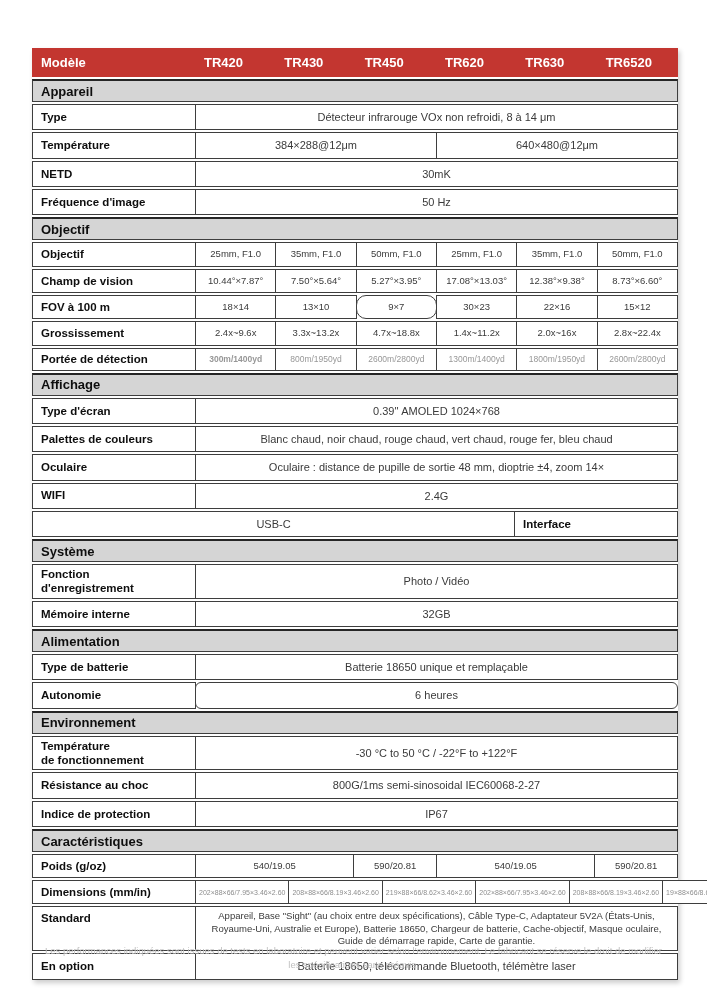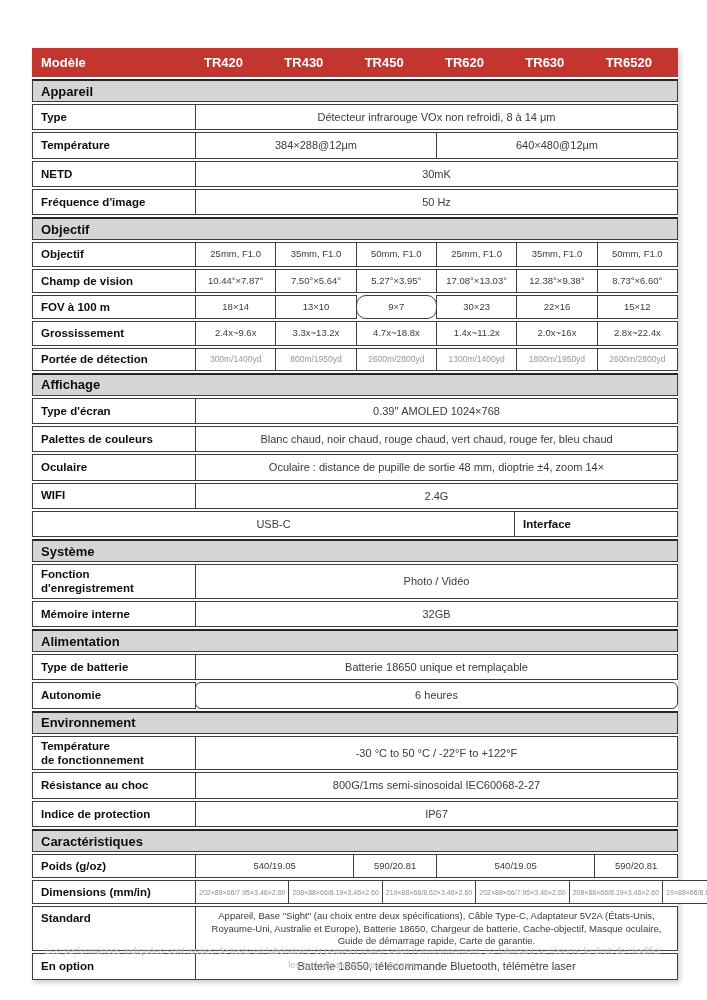--- a/index.html
+++ b/index.html
@@ -119,21 +119,21 @@
         <div class="cell lbl">Grossissement</div>
         <div class="cell val s" style="flex-grow: 1; flex-basis: 0px;">2.4x~9.6x</div>
         <div class="cell val s" style="flex-grow: 1; flex-basis: 0px;">3.3x~13.2x</div>
         <div class="cell val s" style="flex-grow: 1; flex-basis: 0px;">4.7x~18.8x</div>
         <div class="cell val s" style="flex-grow: 1; flex-basis: 0px;">1.4x~11.2x</div>
         <div class="cell val s" style="flex-grow: 1; flex-basis: 0px;">2.0x~16x</div>
         <div class="cell val s" style="flex-grow: 1; flex-basis: 0px;">2.8x~22.4x</div>
       </div>
       <div class="row">
         <div class="cell lbl">Portée de détection</div>
-        <div class="cell val xs" style="flex-grow: 1; flex-basis: 0px;">300m/1400yd</div>
+        <div class="cell val xs" style="flex-grow: 1; flex-basis: 0px; font-weight: bold;">300m/1400yd</div>
         <div class="cell val xs" style="flex-grow: 1; flex-basis: 0px;">800m/1950yd</div>
         <div class="cell val xs" style="flex-grow: 1; flex-basis: 0px;">2600m/2800yd</div>
         <div class="cell val xs" style="flex-grow: 1; flex-basis: 0px;">1300m/1400yd</div>
         <div class="cell val xs" style="flex-grow: 1; flex-basis: 0px;">1800m/1950yd</div>
         <div class="cell val xs" style="flex-grow: 1; flex-basis: 0px;">2600m/2800yd</div>
       </div>
       <div class="bar">Affichage</div>
       <div class="row">
         <div class="cell lbl">Type d'écran</div>
         <div class="cell val" style="flex-grow: 6; flex-basis: 0px;">0.39'' AMOLED 1024×768</div>

